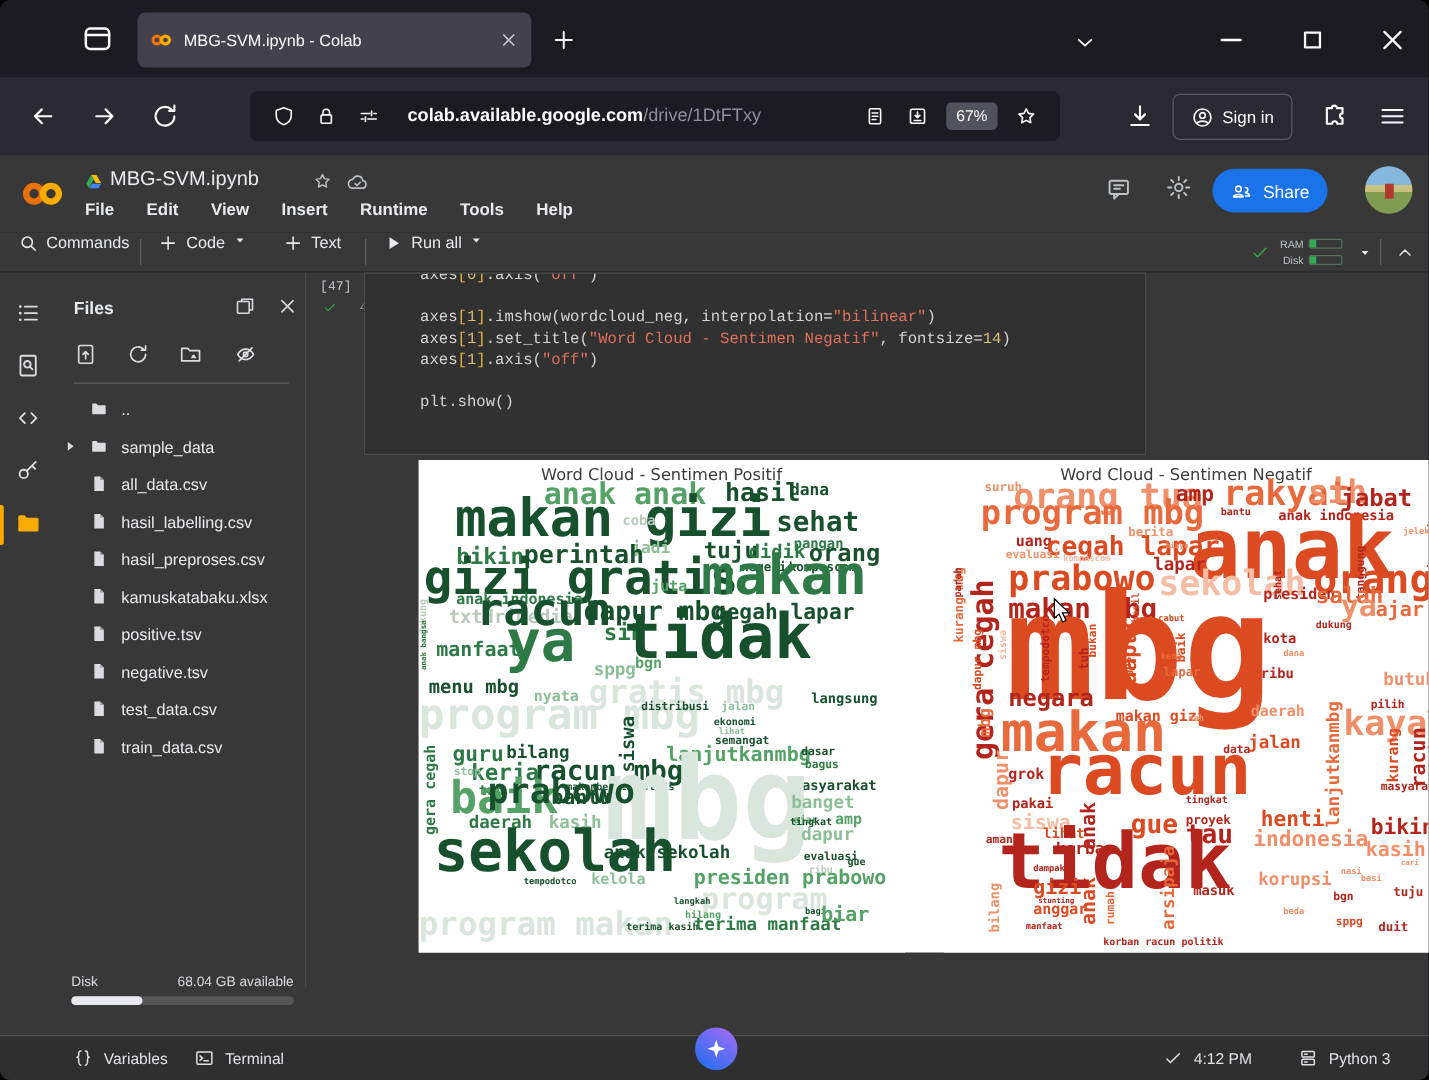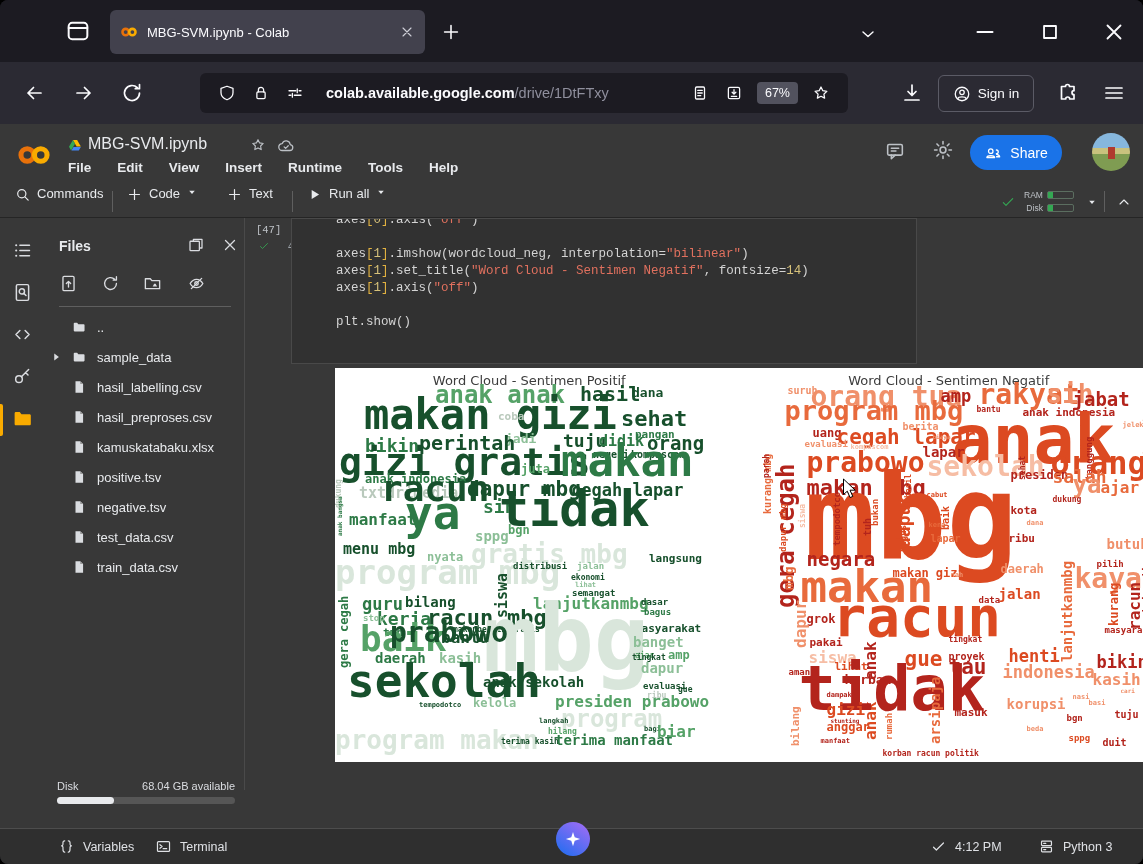--- a/index.html
+++ b/index.html
@@ -469,20 +469,29 @@
               <svg viewBox="0 0 24 24" fill="currentColor">
                 <path d="M9 6l8 6-8 6z"></path>
               </svg>
             </span>
             <span class="ficon ic">
               <svg viewBox="0 0 24 24" fill="currentColor">
                 <path d="M3 6.2c0-.8.6-1.5 1.4-1.5h4.4l2 2.4h9.3c.8 0 1.4.7 1.4 1.5v9.6c0 .8-.6 1.5-1.4 1.5H4.4c-.8 0-1.4-.7-1.4-1.5z"></path>
               </svg>
             </span>
             <span class="flabel">sample_data</span>
+          </div>
+          <div class="filerow">
+            <span class="ficon ic">
+              <svg viewBox="0 0 24 24" fill="currentColor">
+                <path d="M6 2h8l5 5v15H6z"></path>
+                <path d="M14 2l5 5h-5z" fill="#9a9a9a"></path>
+              </svg>
+            </span>
+            <span class="flabel">all_data.csv</span>
           </div>
           <div class="filerow">
             <span class="ficon ic">
               <svg viewBox="0 0 24 24" fill="currentColor">
                 <path d="M6 2h8l5 5v15H6z"></path>
                 <path d="M14 2l5 5h-5z" fill="#9a9a9a"></path>
               </svg>
             </span>
             <span class="flabel">hasil_labelling.csv</span>
           </div>

